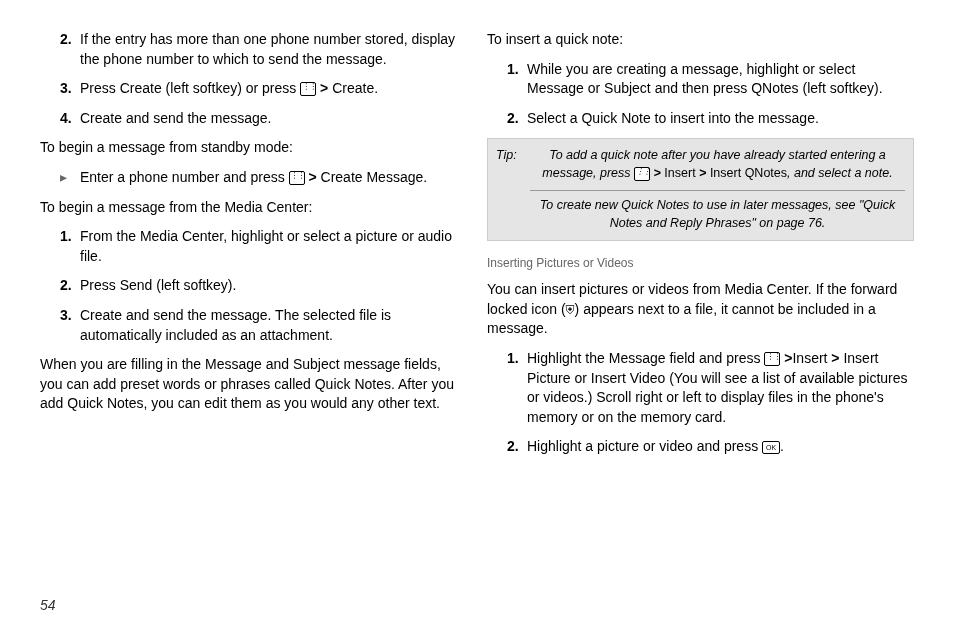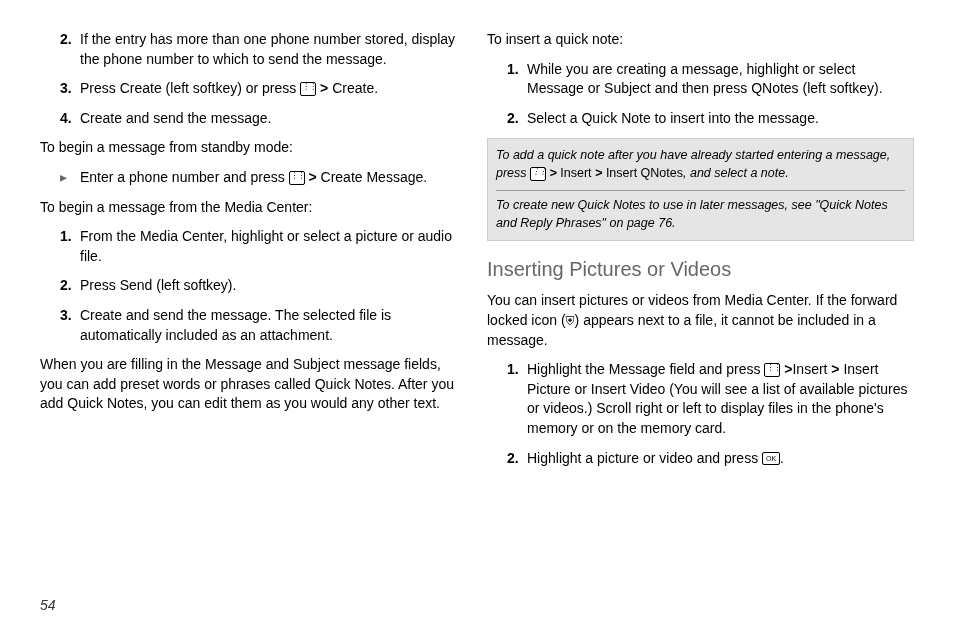--- a/index.html
+++ b/index.html
@@ -49,21 +49,21 @@
   .bullet-mark {
     width: 20px;
     flex-shrink: 0;
     color: #666;
   }
   .section-lead {
     margin: 4px 0 10px 0;
   }
   .heading {
     color: #666;
-    font-size: 20px;
+    font-size: 12px;
     margin: 14px 0 8px 0;
   }
   .bold { font-weight: normal; }
   .icon-key {
     display: inline-block;
     width: 14px;
     height: 12px;
     border: 1px solid #000;
     border-radius: 2px;
     vertical-align: middle;
@@ -104,20 +104,21 @@
   }
   .tip-row {
     display: flex;
   }
   .tip-label {
     width: 34px;
     flex-shrink: 0;
   }
   .tip-body {
     flex: 1;
+    text-align: center;
   }
   .tip-hr {
     border: none;
     border-top: 1px solid #999;
     margin: 8px 0 6px 0;
   }
   .footer {
     margin-top: 22px;
     font-style: italic;
     font-size: 14px;
@@ -204,20 +205,21 @@
         </div>
       </div>
 
       <div class="ol-item">
         <div class="ol-num">2.</div>
         <div class="ol-body">Select a Quick Note to insert into the message.</div>
       </div>
 
       <div class="tip-box">
         <div class="tip-row">
+          <div class="tip-label">Tip:</div>
           <div class="tip-body">
             <span>To add a quick note after you have already started entering a message, press </span><span class="icon-key"></span>
             <span class="gt">&gt;</span>
             <span class="bold" style="font-style:normal">Insert</span>
             <span class="gt">&gt;</span>
             <span class="bold" style="font-style:normal">Insert QNotes</span><span>, and select a note.</span>
             <hr class="tip-hr">
             <span>To create new Quick Notes to use in later messages, see "Quick Notes and Reply Phrases" on page 76.</span>
           </div>
         </div>

